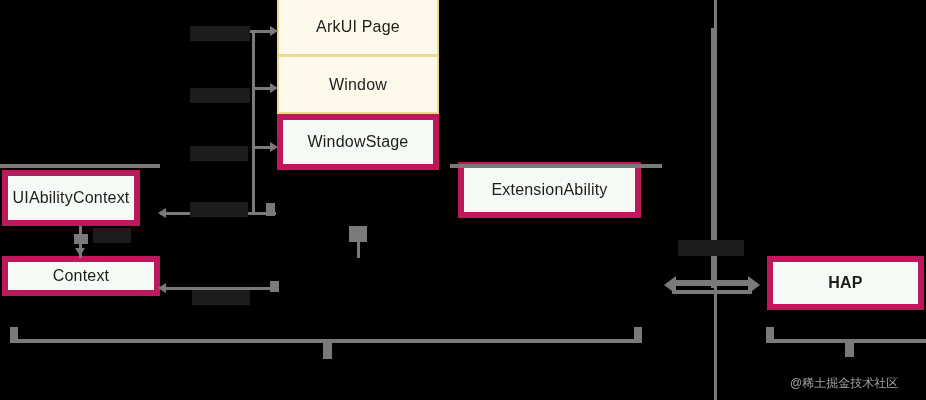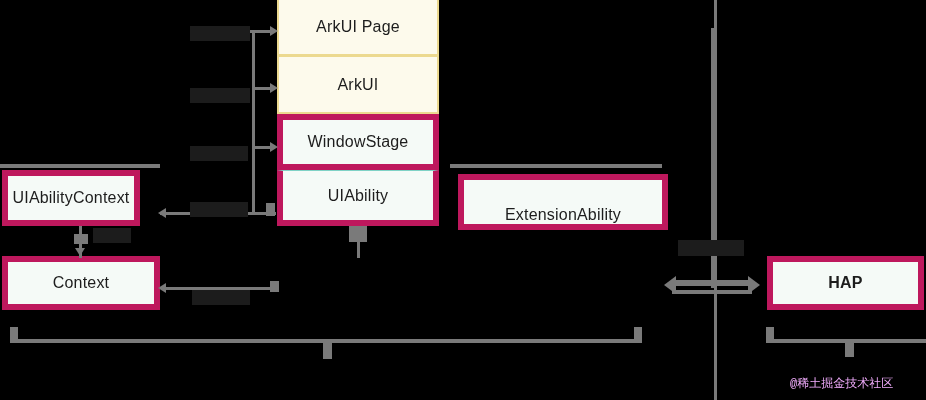--- a/index.html
+++ b/index.html
@@ -29,53 +29,50 @@
   .arrowD{position:absolute;width:0;height:0;
           border-left:5px solid transparent;border-right:5px solid transparent;
           border-top:8px solid #7a7a7a;}
   .knob{position:absolute;background:#7a7a7a;width:9px;height:13px;}
 
   
   .dlabel{position:absolute;background:#1c1c1c;color:#1c1c1c;
           font-size:11px;display:flex;align-items:center;justify-content:center;
           white-space:nowrap;overflow:hidden;}
 
-  .wmark{position:absolute;font-size:12px;color:#f0abfc;
-         font-family:Liberation Mono, monospace;white-space:nowrap;}
+  .wmark{position:absolute;font-size:12px;color:#a3a3a3;
+         font-family:Liberation Sans, sans-serif;white-space:nowrap;}
 </style>
 </head>
 <body>
 
 <div id="stage">
 
   <div class="box cream" style="left:277px;top:-2px;width:162px;height:58px;">
     <span>ArkUI Page</span>
   </div>
 
   <div class="box cream mid" style="left:277px;top:56px;width:162px;height:58px;border-top-width:1px;">
-    <span>ArkUI</span>
+    <span>Window</span>
   </div>
 
   <div class="box teal" style="left:277px;top:114px;width:162px;height:56px;">
     <span>WindowStage</span>
   </div>
 
-  <div class="box teal mid" style="left:277px;top:170px;width:162px;height:56px;border-top-width:1px;">
-    <span>UIAbility</span>
-  </div>
 
-  <div class="box teal" style="left:458px;top:174px;width:210px;height:56px;align-items:flex-end;">
+  <div class="box teal" style="left:458px;top:162px;width:183px;height:56px;">
     <span>ExtensionAbility</span>
   </div>
 
   <div class="box teal" style="left:2px;top:170px;width:138px;height:56px;">
     <span>UIAbilityContext</span>
   </div>
 
-  <div class="box teal" style="left:2px;top:256px;width:158px;height:54px;">
+  <div class="box teal" style="left:2px;top:256px;width:158px;height:40px;">
     <span>Context</span>
   </div>
 
 
   <div class="box teal" style="left:767px;top:256px;width:157px;height:54px;font-weight:bold;">
     <span>HAP</span>
   </div>
 
   <div class="ln vl" style="left:252px;top:30px;height:185px;"></div>
 

